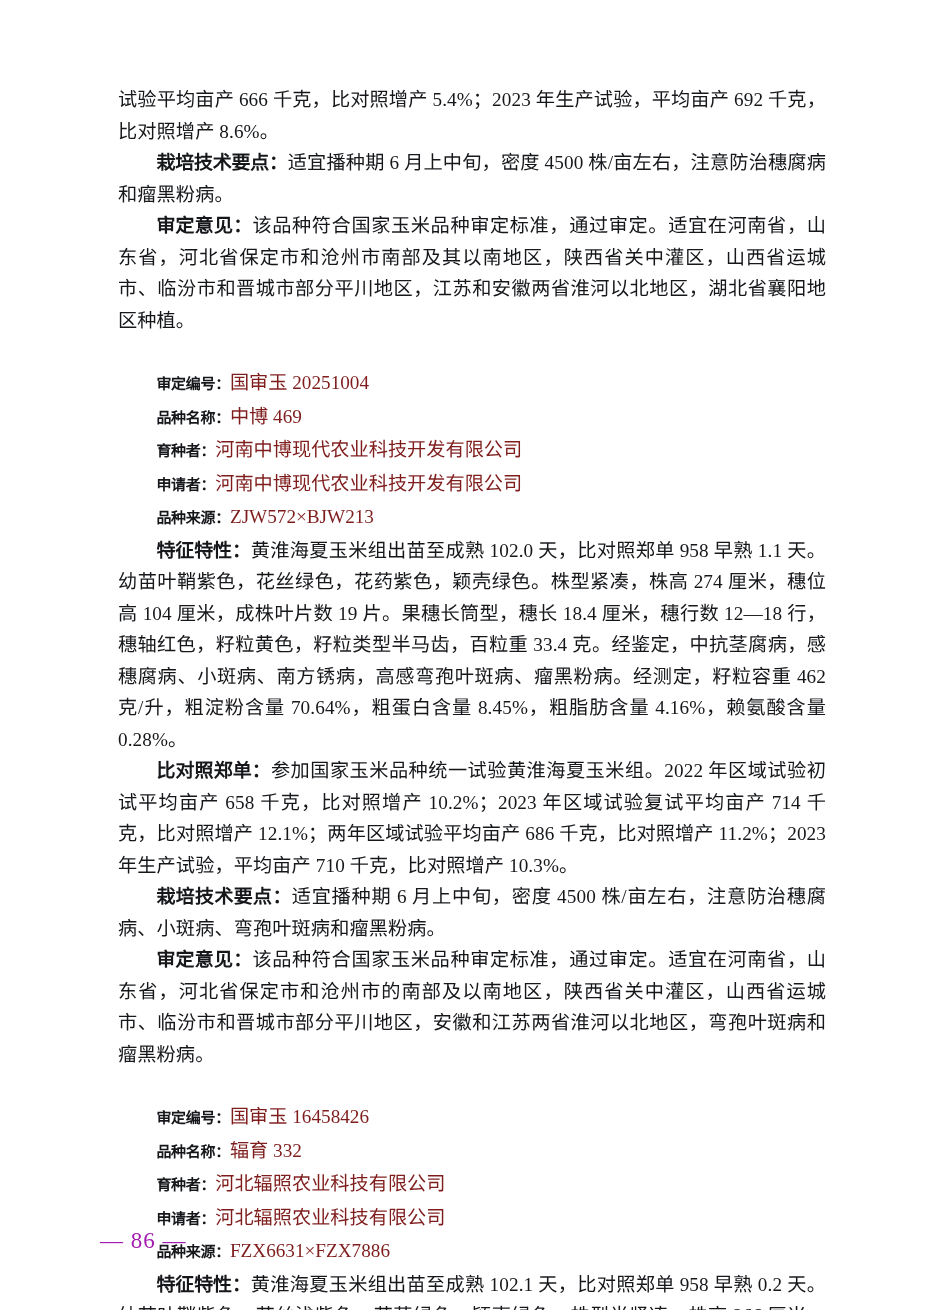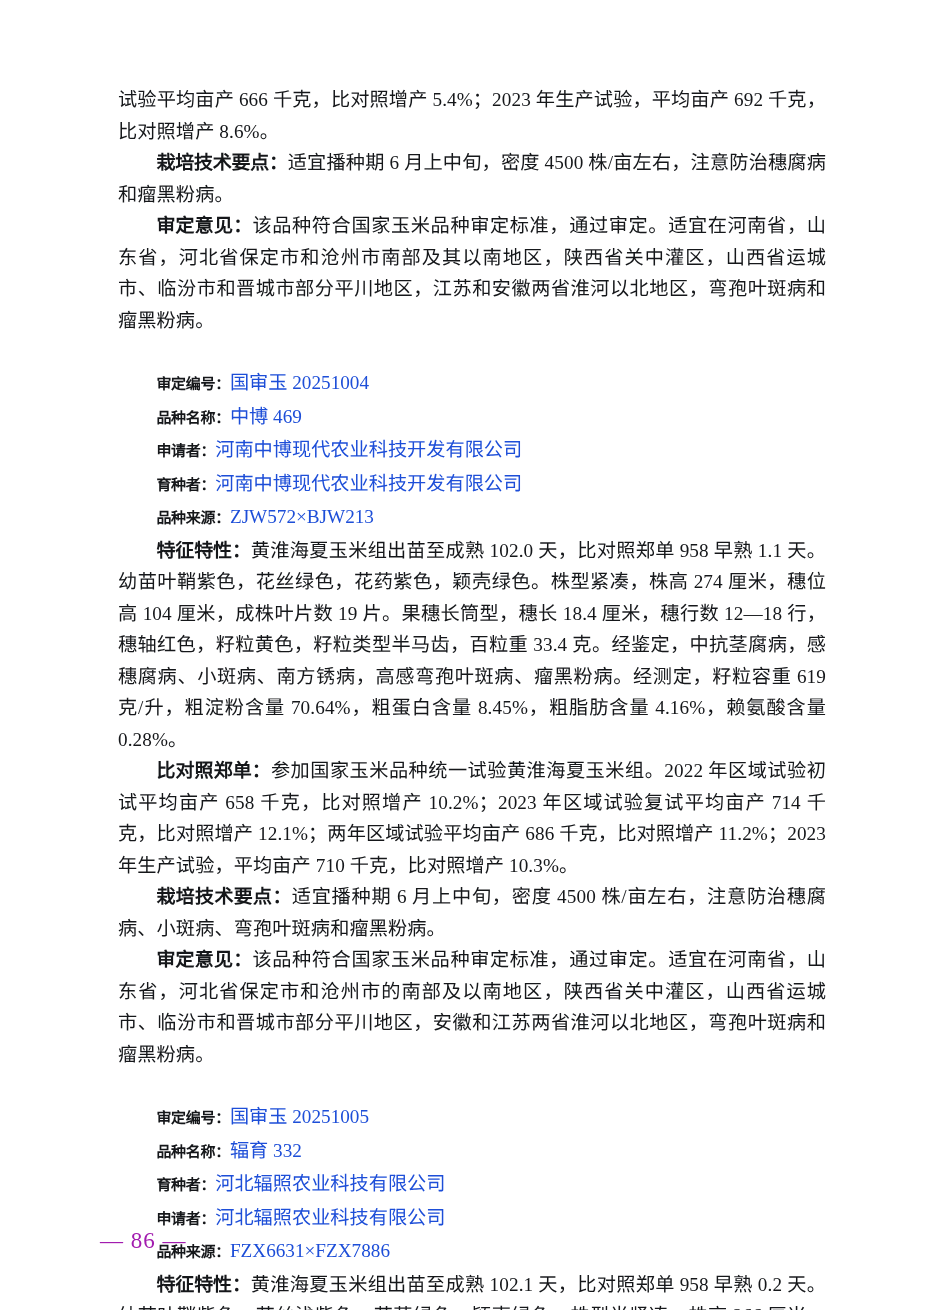--- a/index.html
+++ b/index.html
@@ -54,21 +54,21 @@
     white-space: nowrap;
     font-family: "Liberation Serif", "DejaVu Serif", serif;
   }
   .fieldrow .lbl {
     font-weight: bold;
     font-family: "DejaVu Sans", "Liberation Sans", sans-serif;
     font-size: 15px;
   }
   .fieldrow .val {
     font-family: "Liberation Serif", "DejaVu Serif", serif;
-    color: #1d4ed8;
+    color: #7f1d1d;
   }
   .gap-block {
     height: 31px;
   }
   .entry { margin: 0; padding: 0; }
   #footer {
     position: absolute;
     left: 100px;
     top: 1228px;
     font-size: 23px;
@@ -81,50 +81,50 @@
 <body>
 
 <div id="page">
 
   <div id="content">
 
     <p class="para">试验平均亩产 666 千克，比对照增产 5.4%；2023 年生产试验，平均亩产 692 千克，比对照增产 8.6%。</p>
 
     <p class="para indent"><span class="lbl">栽培技术要点：</span><span>适宜播种期 6 月上中旬，密度 4500 株/亩左右，注意防治穗腐病和瘤黑粉病。</span></p>
 
-    <p class="para indent"><span class="lbl">审定意见：</span><span>该品种符合国家玉米品种审定标准，通过审定。适宜在河南省，山东省，河北省保定市和沧州市南部及其以南地区，陕西省关中灌区，山西省运城市、临汾市和晋城市部分平川地区，江苏和安徽两省淮河以北地区，弯孢叶斑病和瘤黑粉病。</span></p>
+    <p class="para indent"><span class="lbl">审定意见：</span><span>该品种符合国家玉米品种审定标准，通过审定。适宜在河南省，山东省，河北省保定市和沧州市南部及其以南地区，陕西省关中灌区，山西省运城市、临汾市和晋城市部分平川地区，江苏和安徽两省淮河以北地区，湖北省襄阳地区种植。</span></p>
 
     <div class="gap-block"></div>
 
     <div class="entry">
 
       <p class="fieldrow"><span class="lbl">审定编号：</span><span class="val">国审玉 20251004</span></p>
 
       <p class="fieldrow"><span class="lbl">品种名称：</span><span class="val">中博 469</span></p>
 
+      <p class="fieldrow"><span class="lbl">育种者：</span><span class="val">河南中博现代农业科技开发有限公司</span></p>
+
       <p class="fieldrow"><span class="lbl">申请者：</span><span class="val">河南中博现代农业科技开发有限公司</span></p>
-
-      <p class="fieldrow"><span class="lbl">育种者：</span><span class="val">河南中博现代农业科技开发有限公司</span></p>
 
       <p class="fieldrow"><span class="lbl">品种来源：</span><span class="val">ZJW572×BJW213</span></p>
 
-      <p class="para indent"><span class="lbl">特征特性：</span><span>黄淮海夏玉米组出苗至成熟 102.0 天，比对照郑单 958 早熟 1.1 天。幼苗叶鞘紫色，花丝绿色，花药紫色，颖壳绿色。株型紧凑，株高 274 厘米，穗位高 104 厘米，成株叶片数 19 片。果穗长筒型，穗长 18.4 厘米，穗行数 12—18 行，穗轴红色，籽粒黄色，籽粒类型半马齿，百粒重 33.4 克。经鉴定，中抗茎腐病，感穗腐病、小斑病、南方锈病，高感弯孢叶斑病、瘤黑粉病。经测定，籽粒容重 619 克/升，粗淀粉含量 70.64%，粗蛋白含量 8.45%，粗脂肪含量 4.16%，赖氨酸含量 0.28%。</span></p>
+      <p class="para indent"><span class="lbl">特征特性：</span><span>黄淮海夏玉米组出苗至成熟 102.0 天，比对照郑单 958 早熟 1.1 天。幼苗叶鞘紫色，花丝绿色，花药紫色，颖壳绿色。株型紧凑，株高 274 厘米，穗位高 104 厘米，成株叶片数 19 片。果穗长筒型，穗长 18.4 厘米，穗行数 12—18 行，穗轴红色，籽粒黄色，籽粒类型半马齿，百粒重 33.4 克。经鉴定，中抗茎腐病，感穗腐病、小斑病、南方锈病，高感弯孢叶斑病、瘤黑粉病。经测定，籽粒容重 462 克/升，粗淀粉含量 70.64%，粗蛋白含量 8.45%，粗脂肪含量 4.16%，赖氨酸含量 0.28%。</span></p>
 
       <p class="para indent"><span class="lbl">比对照郑单：</span><span>参加国家玉米品种统一试验黄淮海夏玉米组。2022 年区域试验初试平均亩产 658 千克，比对照增产 10.2%；2023 年区域试验复试平均亩产 714 千克，比对照增产 12.1%；两年区域试验平均亩产 686 千克，比对照增产 11.2%；2023 年生产试验，平均亩产 710 千克，比对照增产 10.3%。</span></p>
 
       <p class="para indent"><span class="lbl">栽培技术要点：</span><span>适宜播种期 6 月上中旬，密度 4500 株/亩左右，注意防治穗腐病、小斑病、弯孢叶斑病和瘤黑粉病。</span></p>
 
       <p class="para indent"><span class="lbl">审定意见：</span><span>该品种符合国家玉米品种审定标准，通过审定。适宜在河南省，山东省，河北省保定市和沧州市的南部及以南地区，陕西省关中灌区，山西省运城市、临汾市和晋城市部分平川地区，安徽和江苏两省淮河以北地区，弯孢叶斑病和瘤黑粉病。</span></p>
     </div>
 
     <div class="gap-block"></div>
 
     <div class="entry">
 
-      <p class="fieldrow"><span class="lbl">审定编号：</span><span class="val">国审玉 20251005</span></p>
+      <p class="fieldrow"><span class="lbl">审定编号：</span><span class="val">国审玉 16458426</span></p>
 
       <p class="fieldrow"><span class="lbl">品种名称：</span><span class="val">辐育 332</span></p>
 
       <p class="fieldrow"><span class="lbl">育种者：</span><span class="val">河北辐照农业科技有限公司</span></p>
 
       <p class="fieldrow"><span class="lbl">申请者：</span><span class="val">河北辐照农业科技有限公司</span></p>
 
       <p class="fieldrow"><span class="lbl">品种来源：</span><span class="val">FZX6631×FZX7886</span></p>
 
       <p class="para indent"><span class="lbl">特征特性：</span><span>黄淮海夏玉米组出苗至成熟 102.1 天，比对照郑单 958 早熟 0.2 天。幼苗叶鞘紫色，花丝浅紫色，花药绿色，颖壳绿色。株型半紧凑，株高 266 厘米，穗位高 108 厘米，成株叶片数 20 片。果穗短筒型，穗长 17.2 厘米，穗行数 12—18 行，穗轴白色，籽粒黄色，籽粒类型半马齿，百粒重 34.4 克。经鉴定，中抗茎腐病、弯孢叶斑病，感穗腐病、小斑病，高感南方锈病、瘤黑粉病。经测定，籽粒容重 749 克/升，粗淀粉含量 73.73%，粗蛋白含量 10.07%，粗脂肪含量 3.85%，赖氨酸含量 0.30%。</span></p>

